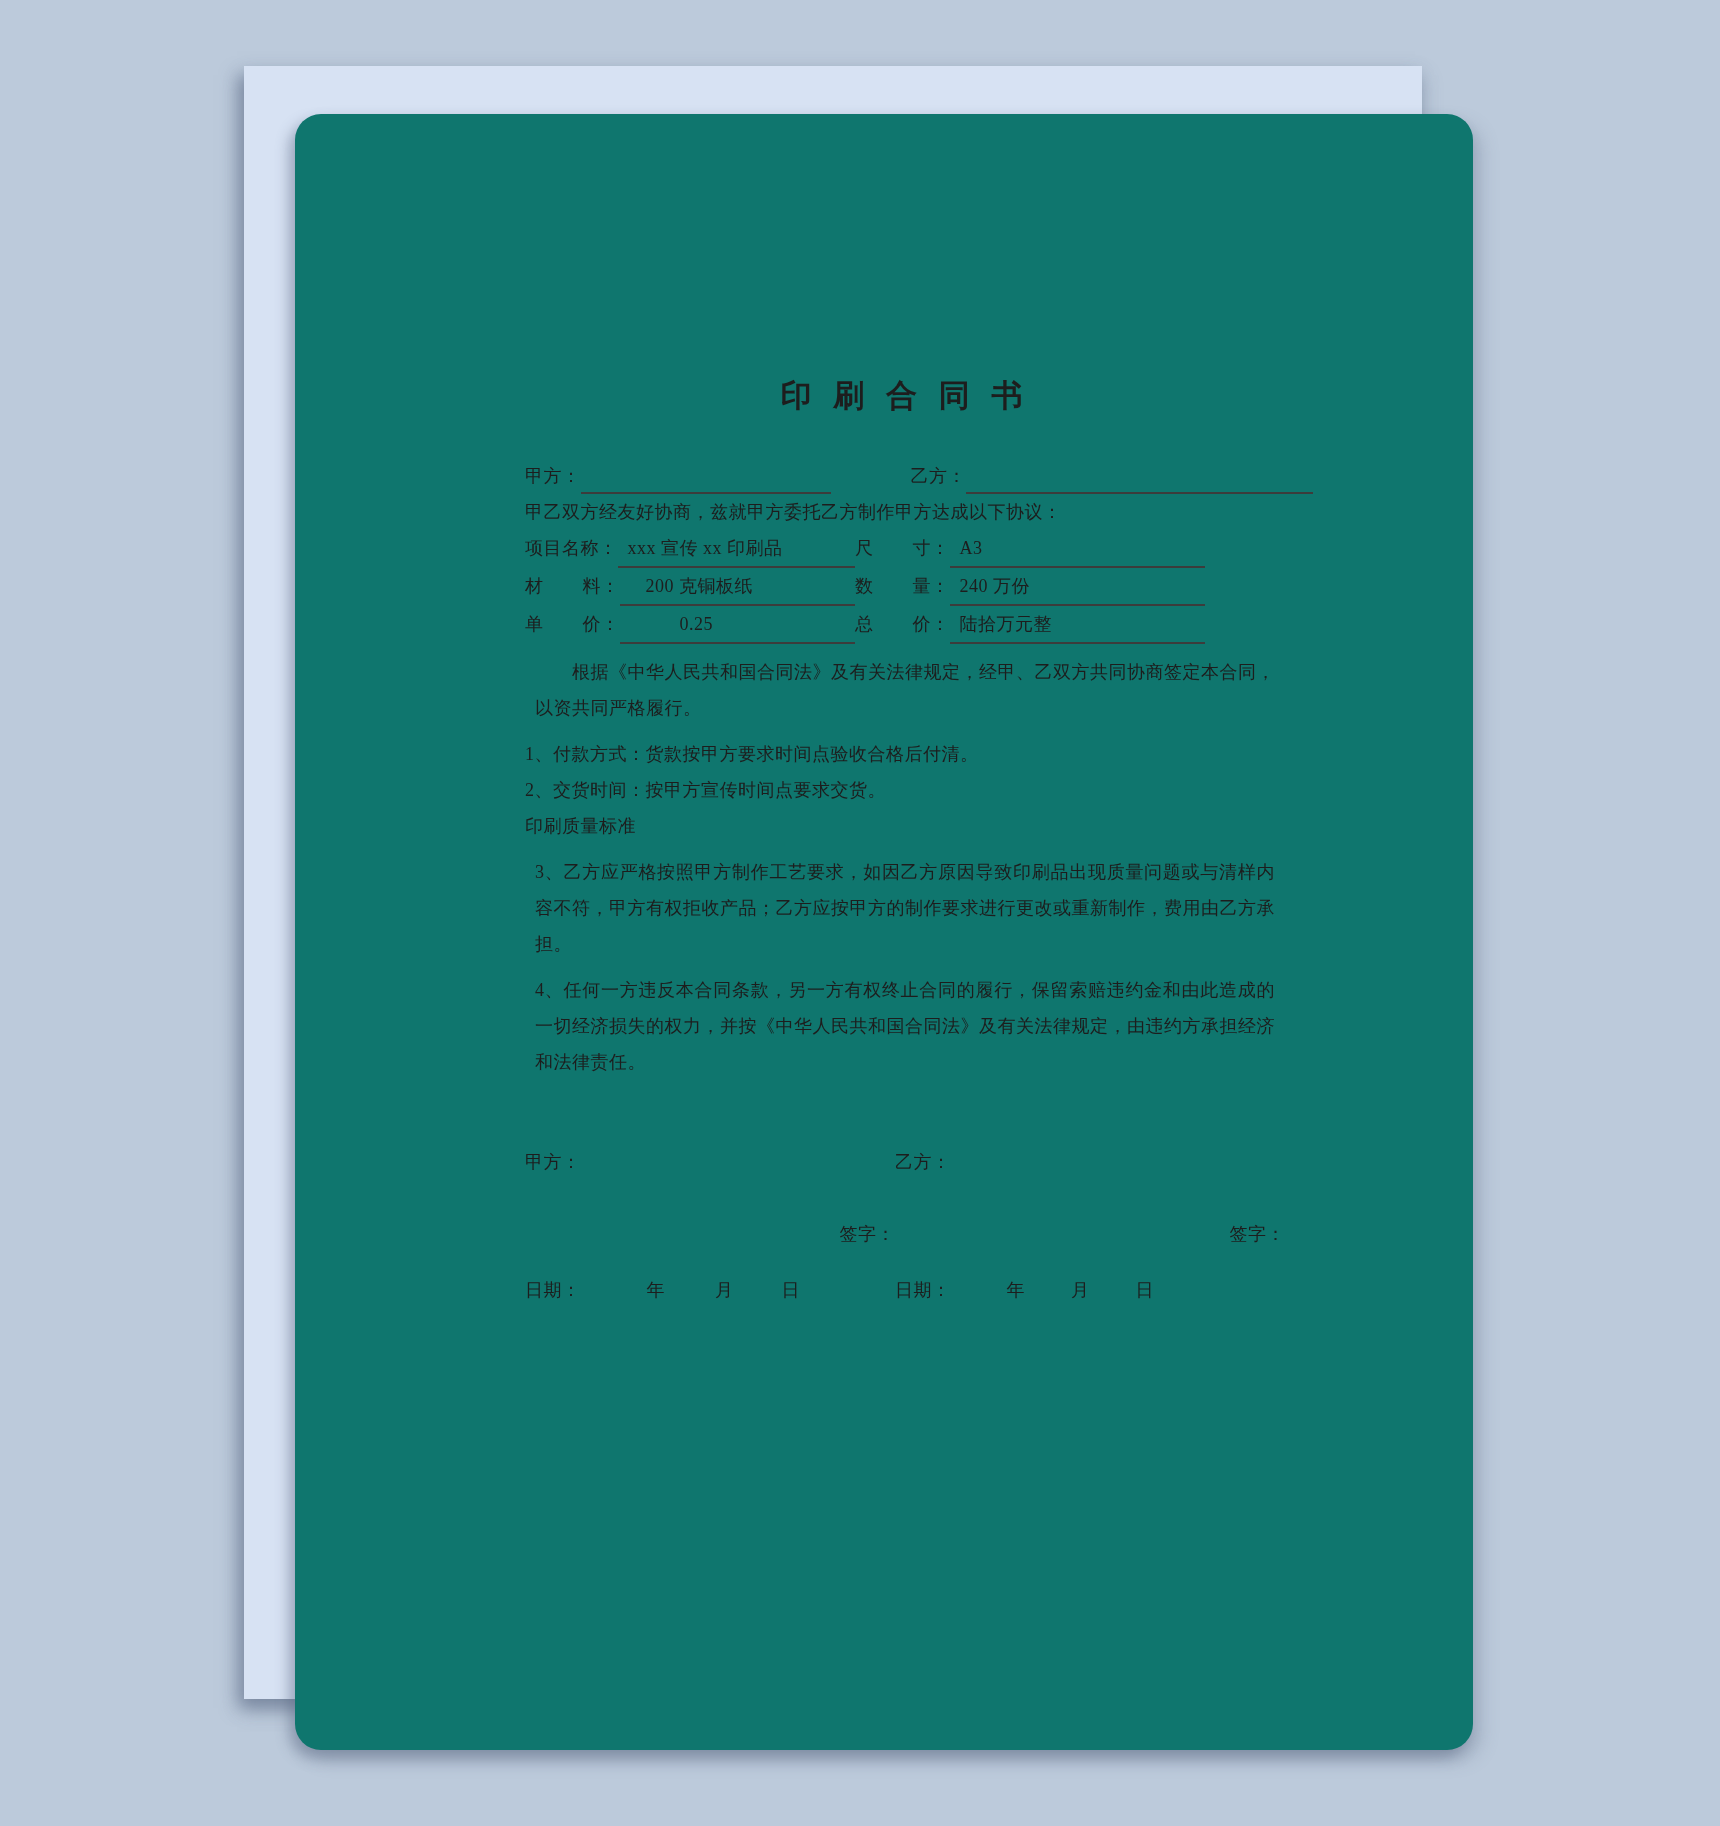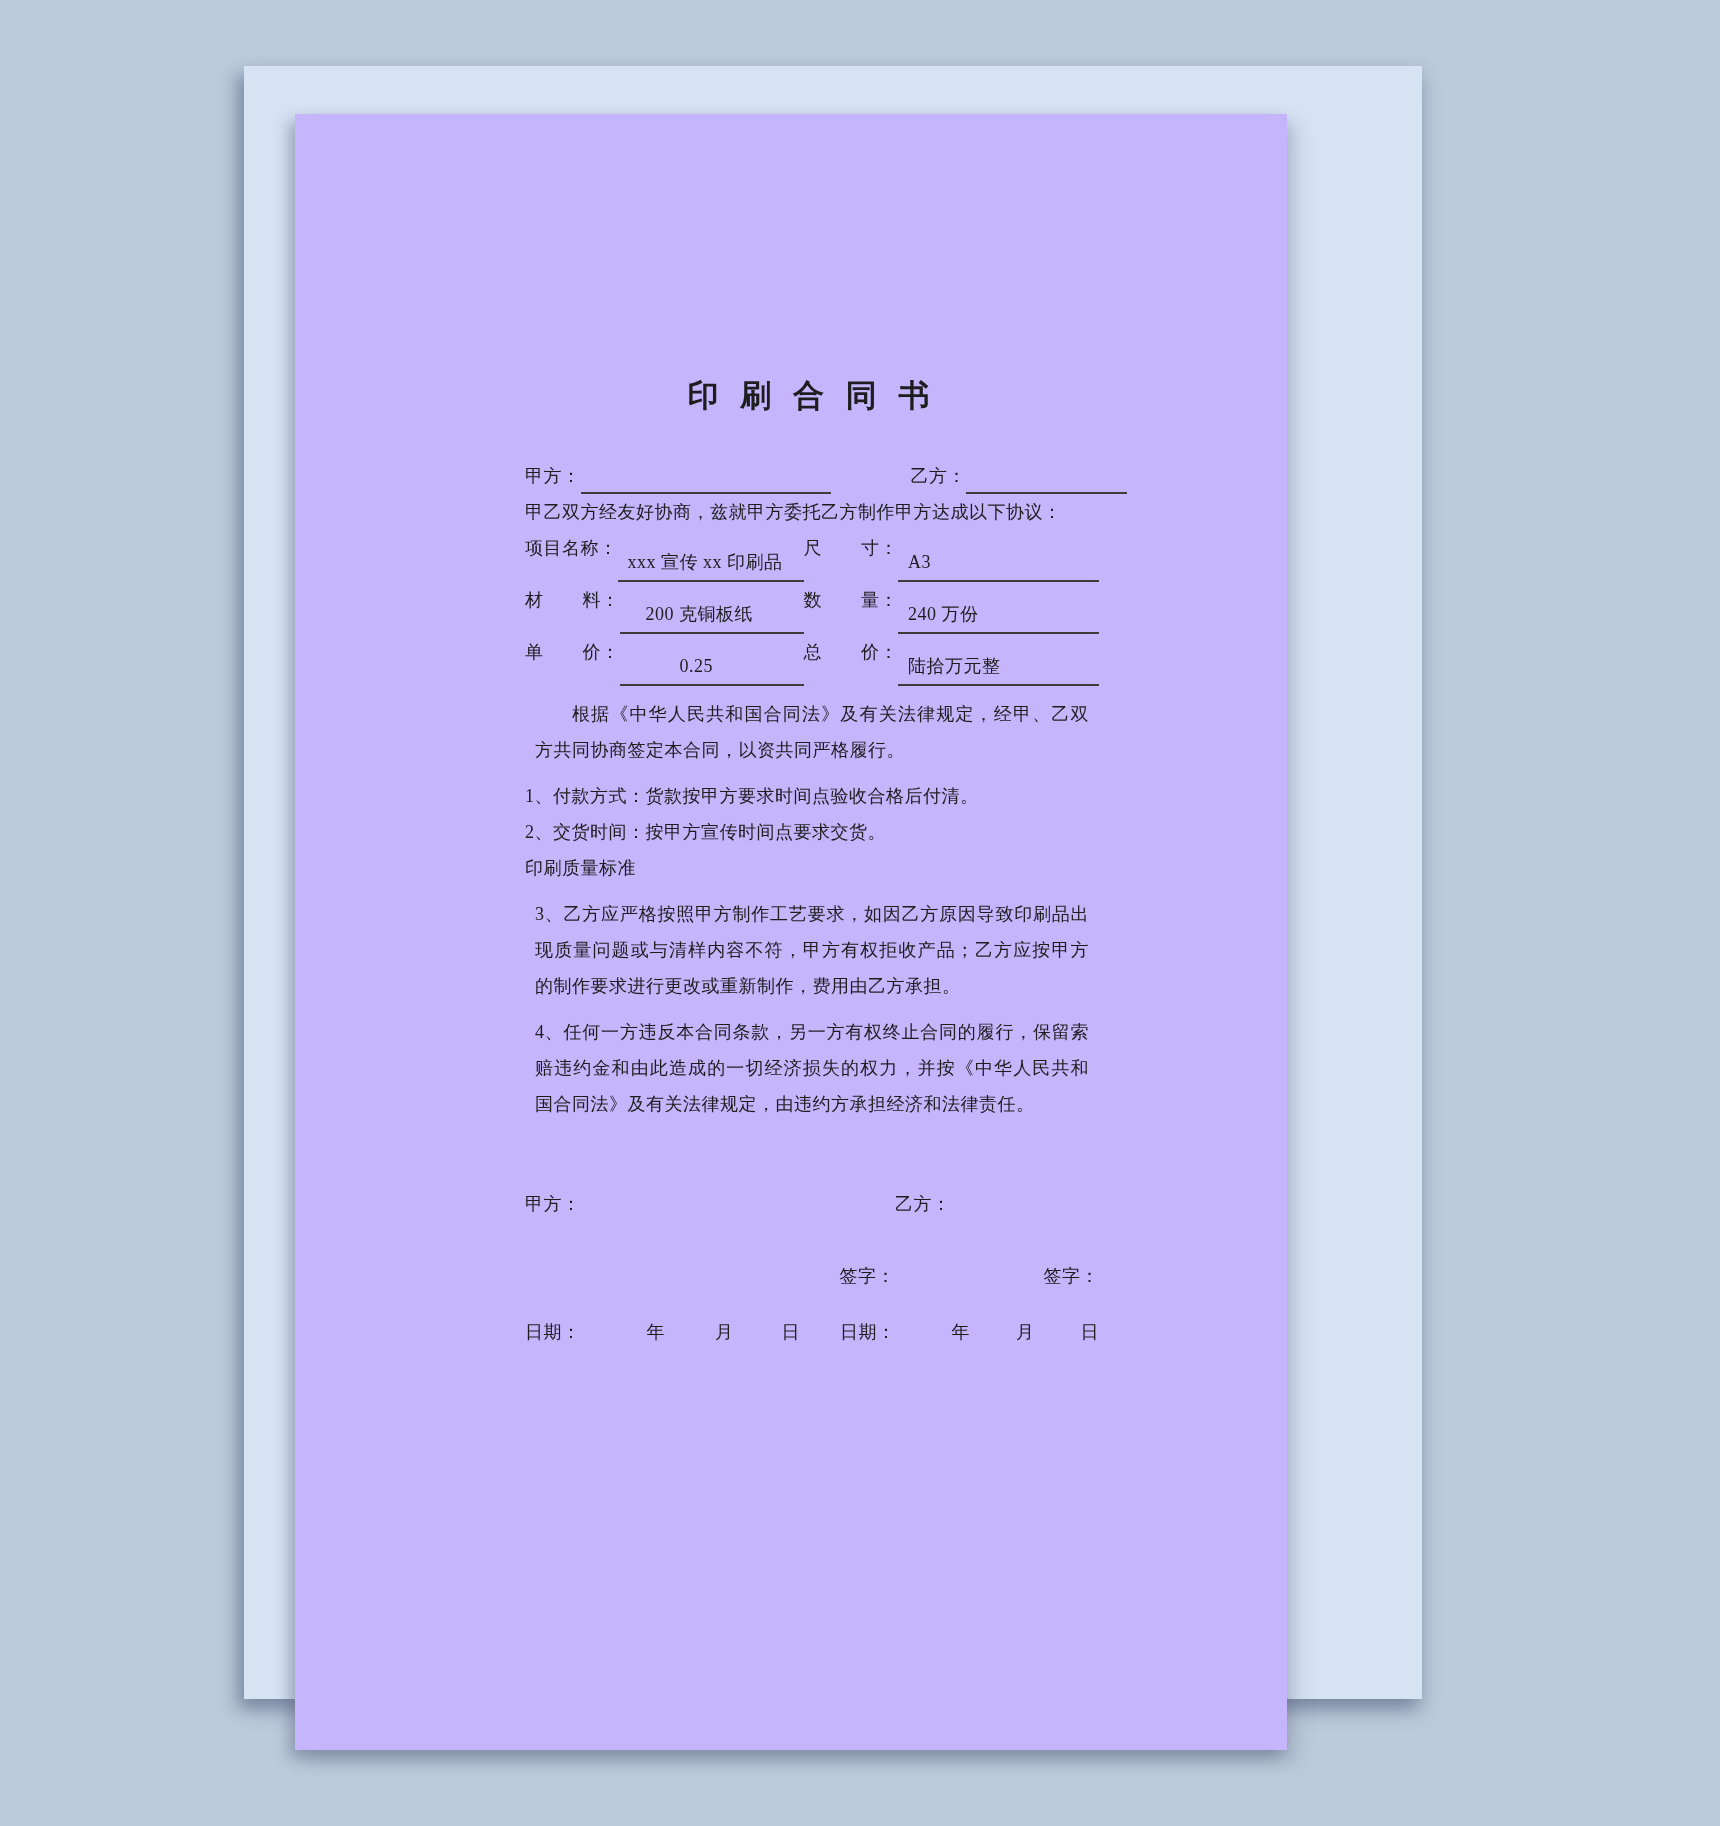--- a/index.html
+++ b/index.html
@@ -12,41 +12,42 @@
     color:#1d1d1d;
   }
   .back-page {
     position:absolute; left:244px; top:66px;
     width:1178px; height:1633px;
     background:#d7e2f3;
     box-shadow:-7px 9px 16px rgba(92,108,134,0.55), 0 10px 18px rgba(92,108,134,0.35);
   }
   .page {
     position:absolute; left:295px; top:114px;
-    width:992px; height:1636px;
-    background:#c4b5fd;
+    width:1178px; height:1636px;
+    background:#0f766e;
     box-shadow:-6px 8px 14px rgba(88,103,128,0.45), 8px 10px 18px rgba(88,103,128,0.28);
     box-sizing:border-box;
     padding:260px 188px 0 230px;
     font-size:18px;
     letter-spacing:0.5px;
+    border-radius:26px;
   }
   .title {
     font-size:31px; font-weight:bold;
     text-align:center;
     letter-spacing:7px;
     line-height:44px;
     margin:0 0 40px 0;
     white-space:nowrap;
   }
   .line { line-height:36px; white-space:nowrap; }
   .para { line-height:36px; text-align:justify; margin:10px; }
   .indent { text-indent:2.05em; }
   .row { display:flex; line-height:36px; }
-  .uline { border-bottom:2px solid #3c3c3c; box-sizing:border-box;margin-top:14px; }
+  .uline { border-bottom:2px solid #3c3c3c; box-sizing:border-box; }
   .parties { margin-right:-28px; }
   .parties .uline.a { width:250px; }
   .parties .lbl-b { margin-left:80px; }
   .parties .uline.b { flex:1; }
   .frow { display:flex; line-height:36px; }
   .fcell-l { width:330px; display:flex; }
   .fcell-r { width:350px; display:flex; }
   .fcell-l .uline, .fcell-r .uline { flex:1; }
   .flabel { white-space:nowrap; }
   .spread {

